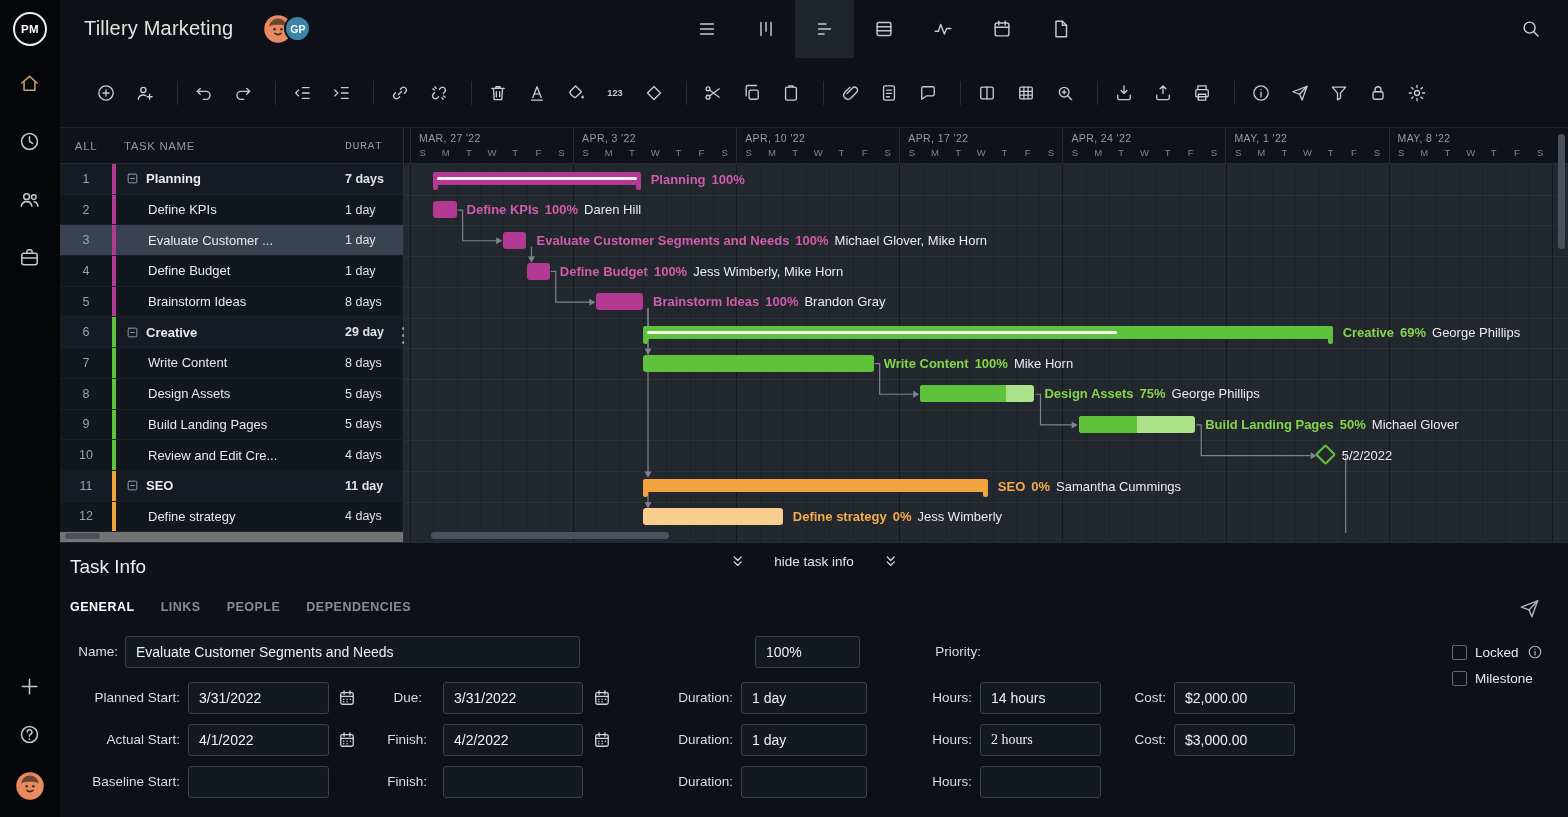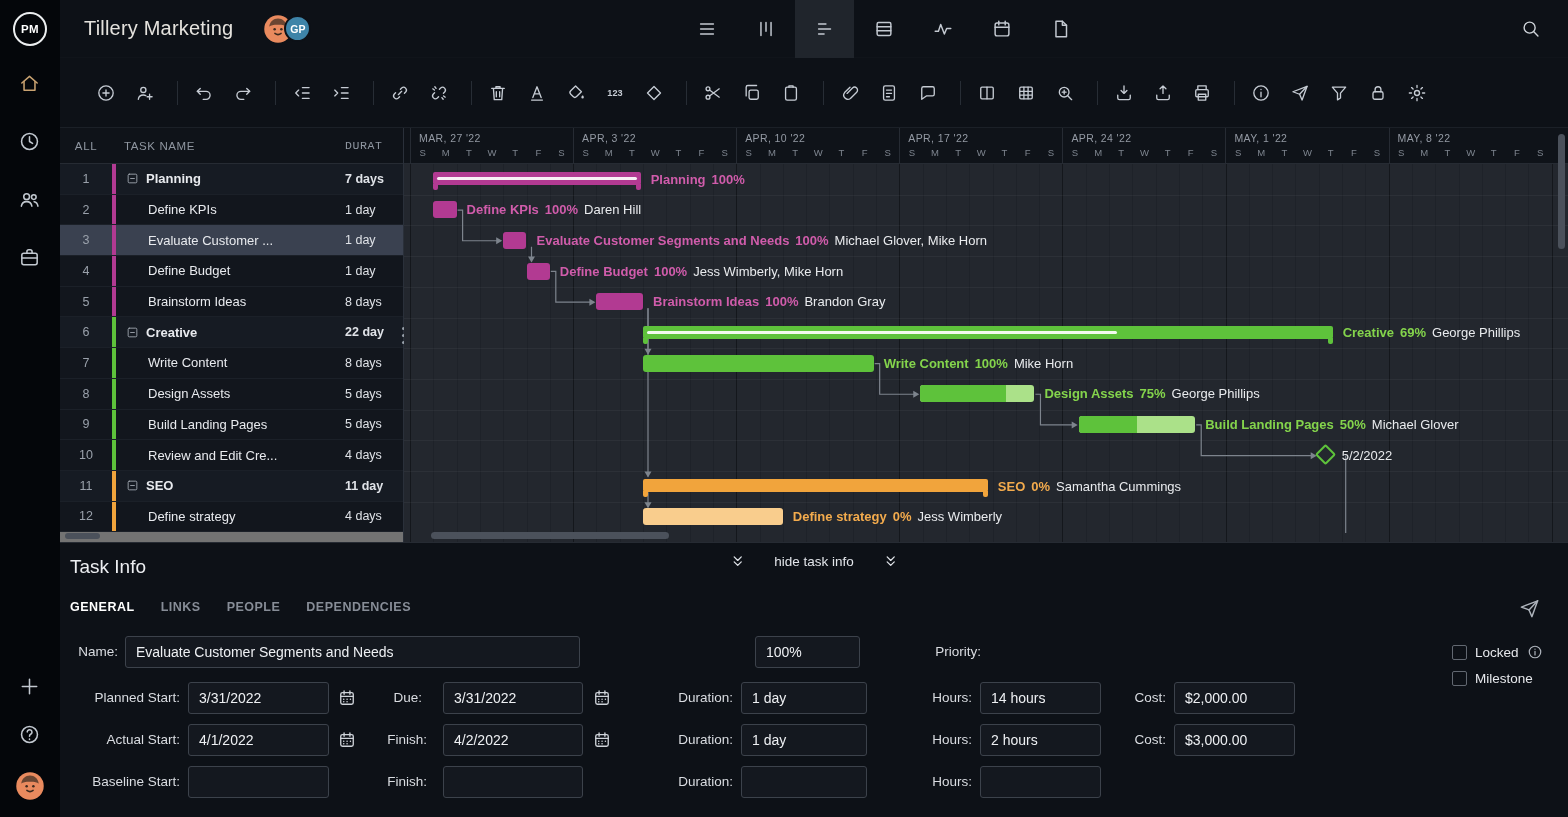--- a/index.html
+++ b/index.html
@@ -507,21 +507,21 @@
               <span class="t-strip" style="background:#5ec23b"></span>
               <span class="t-name">
                 <span class="collapse-ic">
                   <svg viewBox="0 0 24 24" fill="none" stroke="currentColor" stroke-width="1.6" stroke-linecap="round" stroke-linejoin="round">
                     <rect x="4" y="4" width="16" height="16" rx="2"></rect>
                     <path d="M8.5 12h7"></path>
                   </svg>
                 </span>
                 <span>Creative</span>
               </span>
-              <span class="t-dur">22 day</span>
+              <span class="t-dur">29 day</span>
             </div>
             <div class="t-row child">
               <span class="t-num">7</span>
               <span class="t-strip" style="background:#5ec23b"></span>
               <span class="t-name">
                 <span>Write Content</span>
               </span>
               <span class="t-dur">8 days</span>
             </div>
             <div class="t-row child">
@@ -926,21 +926,21 @@
         <input class="f-input" style="left: 383px; width: 140px;" value="4/2/2022">
         <button class="cal-btn" style="left:532px">
             <svg viewBox="0 0 24 24" fill="none" stroke="currentColor" stroke-width="1.6" stroke-linecap="round">
               <rect x="4.5" y="5.5" width="15" height="14" rx="2"></rect>
               <path d="M4.5 10h15M8.5 3.5v4M15.5 3.5v4M8 13.5h.2M12 13.5h.2M16 13.5h.2M8 16.5h.2M12 16.5h.2"></path>
             </svg>
           </button>
         <div class="f-label" style="left:590px;width:83px">Duration:</div>
         <input class="f-input" style="left: 681px; width: 126px;" value="1 day">
         <div class="f-label" style="left:845px;width:67px">Hours:</div>
-        <input class="f-input" style="left: 920px; width: 121px;" value="2 hours">
+        <input class="f-input" style="left: 920px; width: 121px; font-family: Liberation Serif, serif;" value="2 hours">
         <div class="f-label" style="left:1048px;width:58px">Cost:</div>
         <input class="f-input" style="left: 1114px; width: 121px;" value="$3,000.00">
       </div>
 
       <div class="f-row" style="top:223px">
         <div class="f-label" style="left:8px;width:112px">Baseline Start:</div>
         <input class="f-input" style="left: 128px; width: 141px;" value="">
         <div class="f-label" style="left:300px;width:67px">Finish:</div>
         <input class="f-input" style="left: 383px; width: 140px;" value="">
         <div class="f-label" style="left:590px;width:83px">Duration:</div>

